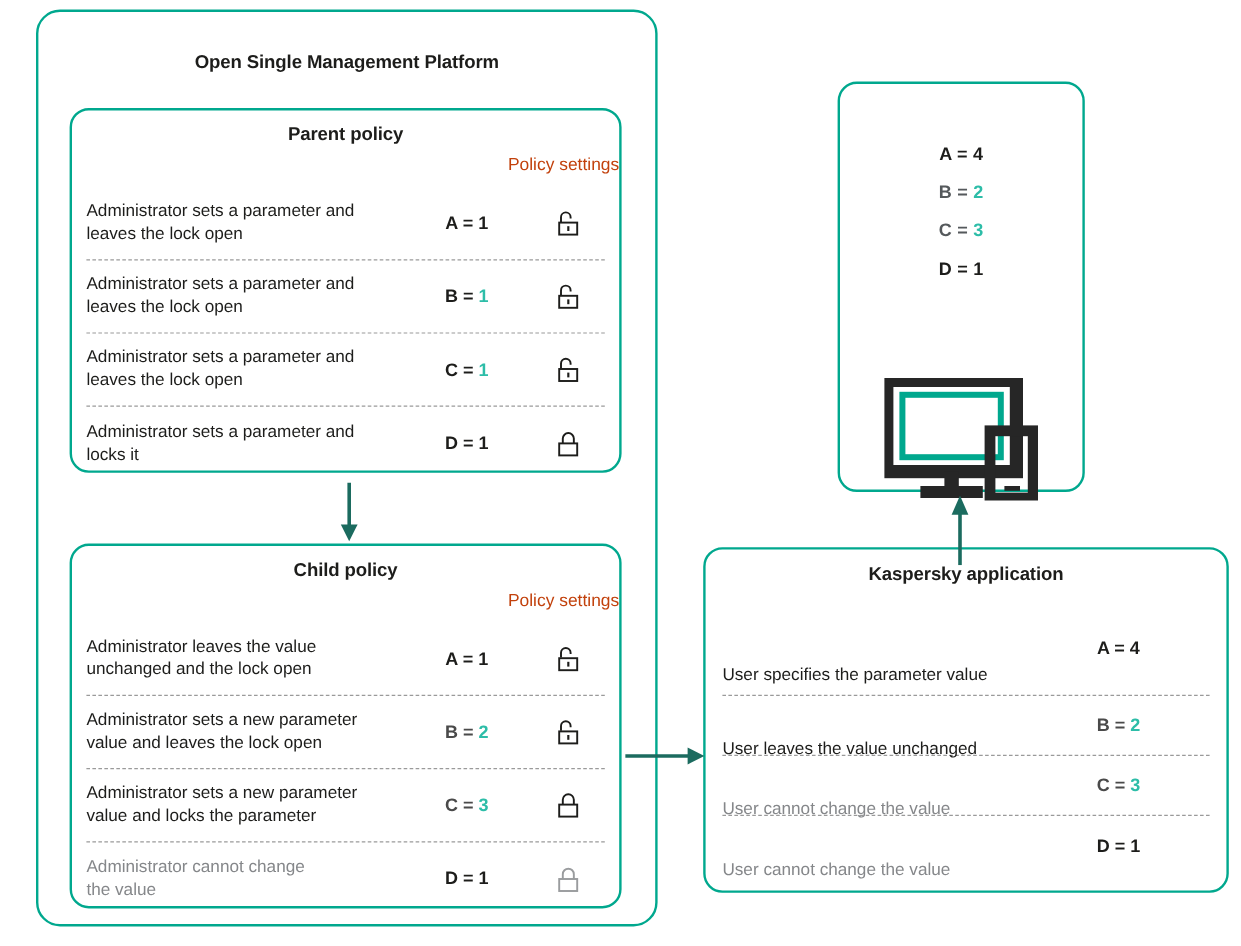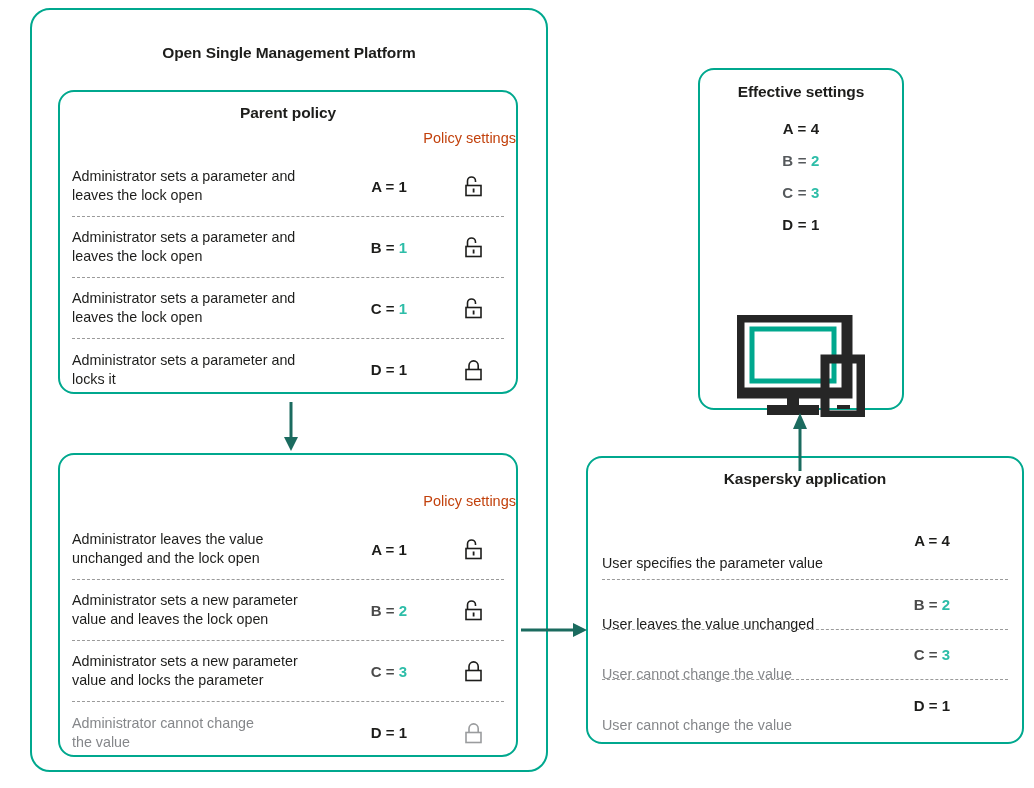--- a/index.html
+++ b/index.html
@@ -183,20 +183,21 @@
             <svg class="lock" viewBox="0 0 20 24" width="20" height="24">
               <path d="M5 11.5 V7.5 A4.6 4.6 0 0 1 14.2 7.5 V11.5" fill="none" stroke="#1d1d1b" stroke-width="1.6"></path>
               <rect x="2" y="11.5" width="15" height="10" fill="none" stroke="#1d1d1b" stroke-width="1.6"></rect>
             </svg>
           </div>
         </div>
       </div>
   </div>
 
   <div class="card" id="child-box">
+    <div class="card-title panel-title">Child policy</div>
     <div class="settings-label">Policy settings</div>
     <div class="rows" id="child-rows">
         <div class="row">
           <div class="row-desc">Administrator leaves the value
 unchanged  and the lock open</div>
           <div class="row-value"><span class="k">A =</span> <span class="v">1</span></div>
           <div class="row-lock">
             <svg class="lock" viewBox="0 0 20 24" width="20" height="24">
               <path d="M3.5 11 V7 A4 4 0 0 1 11.5 7 V8" fill="none" stroke="#1d1d1b" stroke-width="1.6"></path>
               <rect x="2" y="11.5" width="15" height="10" fill="none" stroke="#1d1d1b" stroke-width="1.6"></rect>
@@ -257,21 +258,20 @@
           <div class="row-value"><span class="k dim">C =</span> <span class="v accent">3</span></div>
         </div>
         <div class="row">
           <div class="row-desc muted">User cannot change the value</div>
           <div class="row-value"><span class="k">D =</span> <span class="v">1</span></div>
         </div>
       </div>
   </div>
 
   <div class="card" id="effective-box">
-    <div class="card-title" id="effective-title">Effective settings</div>
     <div class="eff-list" id="effective-items">
         <div class="eff-item"><span class="k">A =</span> <span class="v">4</span></div>
         <div class="eff-item"><span class="k dim">B =</span> <span class="v accent">2</span></div>
         <div class="eff-item"><span class="k dim">C =</span> <span class="v accent">3</span></div>
         <div class="eff-item"><span class="k">D =</span> <span class="v">1</span></div>
       </div>
     <div id="device-icon">
       <svg width="128" height="102" viewBox="0 0 128 102" xmlns="http://www.w3.org/2000/svg">
 
         <rect x="2" y="2" width="108" height="76" fill="none" stroke="#262626" stroke-width="11"></rect>

